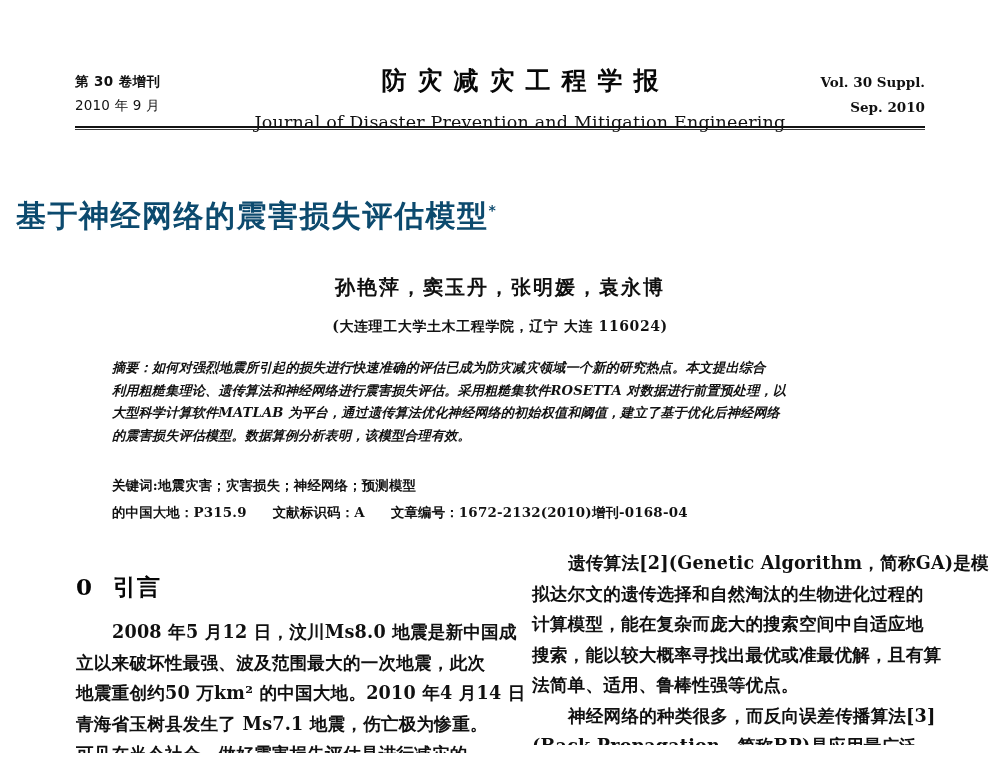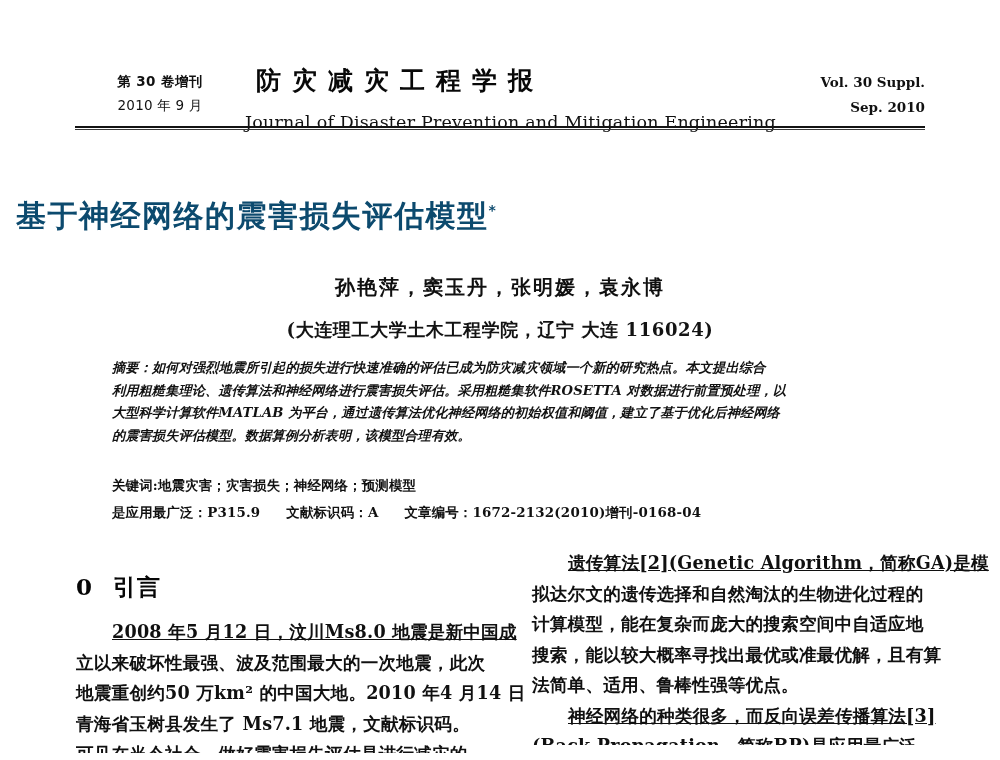--- a/index.html
+++ b/index.html
@@ -30,32 +30,33 @@
     left: 75px;
     top: 70px;
     width: 850px;
     display: flex;
     align-items: flex-start;
     justify-content: space-between;
   }
 
   .mast-left {
     width: 170px;
-    text-align: center;
+    text-align: left;
     font-family: "DejaVu Sans", sans-serif;
     font-size: 13.5px;
     line-height: 1.75;
     font-weight: 700;
     letter-spacing: 0.4px;
     color: #111;
   }
   .mast-left .line2 { font-weight: 500; letter-spacing: 0.2px; }
 
   .mast-center {
     flex: 1;
+    text-align: center;
     margin-top: -4px;
   }
   .journal-cn {
     font-family: "DejaVu Sans", sans-serif;
     font-size: 25px;
     font-weight: 700;
     letter-spacing: 11px;
     text-indent: 11px;
     color: #080808;
     line-height: 1.18;
@@ -126,21 +127,21 @@
     letter-spacing: 2px;
     color: #101010;
   }
 
   .affiliation {
     position: absolute;
     left: 0; top: 318px;
     width: 1000px;
     text-align: center;
     font-family: "DejaVu Serif", serif;
-    font-size: 18px;
+    font-size: 14px;
     font-weight: 600;
     letter-spacing: 0.6px;
     color: #131313;
   }
 
   
   .abstract-block {
     position: absolute;
     left: 112px;
     top: 357px;
@@ -200,21 +201,21 @@
   }
 
   .body-line {
     font-size: 17.6px;
     line-height: 30.5px;
     font-weight: 600;
     letter-spacing: 0.2px;
     color: #101010;
     white-space: nowrap;
   }
-  .body-line.indent { text-indent: 36px; text-decoration: underline; }
+  .body-line.indent { text-indent: 36px; }
   .body-line.clip-bottom {
     overflow: hidden;
     height: 14px;
   }
 </style>
 </head>
 <body>
 
 <div class="page">
 
@@ -251,32 +252,32 @@
   <div class="abstract-block">
     <div class="abstract-line l1">摘要：如何对强烈地震所引起的损失进行快速准确的评估已成为防灾减灾领域一个新的研究热点。本文提出综合</div>
     <div class="abstract-line">利用粗糙集理论、遗传算法和神经网络进行震害损失评估。采用粗糙集软件ROSETTA 对数据进行前置预处理，以</div>
     <div class="abstract-line">大型科学计算软件MATLAB 为平台，通过遗传算法优化神经网络的初始权值和阈值，建立了基于优化后神经网络</div>
     <div class="abstract-line">的震害损失评估模型。数据算例分析表明，该模型合理有效。</div>
   </div>
 
   <div class="kw-block">
     <div class="kw-line">关键词:地震灾害；灾害损失；神经网络；预测模型</div>
     <div class="kw-line">
-      <span>是应用最广泛：</span><span>P315.9</span><span class="gap"></span><span>文献标识码：</span><span>A</span><span class="gap"></span><span>文章编号：</span><span>1672-2132(2010)增刊-0168-04</span>
+      <span>的中国大地：</span><span>P315.9</span><span class="gap"></span><span>文献标识码：</span><span>A</span><span class="gap"></span><span>文章编号：</span><span>1672-2132(2010)增刊-0168-04</span>
     </div>
   </div>
 
   <div class="col col-left">
     <div class="section-head">
       <span class="num">0</span><span>引言</span>
     </div>
     <div class="body-line indent">2008 年5 月12 日，汶川Ms8.0 地震是新中国成</div>
     <div class="body-line">立以来破坏性最强、波及范围最大的一次地震，此次</div>
     <div class="body-line">地震重创约50 万km² 的中国大地。2010 年4 月14 日</div>
-    <div class="body-line">青海省玉树县发生了 Ms7.1 地震，文献标识码。</div>
+    <div class="body-line">青海省玉树县发生了 Ms7.1 地震，伤亡极为惨重。</div>
     <div class="body-line clip-bottom">可见在当今社会，做好震害损失评估是进行减灾的</div>
   </div>
 
   <div class="col col-right">
     <div class="body-line indent"><span>遗传算法[2](Genetic Algorithm，简称GA)是模</span></div>
     <div class="body-line">拟达尔文的遗传选择和自然淘汰的生物进化过程的</div>
     <div class="body-line">计算模型，能在复杂而庞大的搜索空间中自适应地</div>
     <div class="body-line">搜索，能以较大概率寻找出最优或准最优解，且有算</div>
     <div class="body-line">法简单、适用、鲁棒性强等优点。</div>
     <div class="body-line indent">神经网络的种类很多，而反向误差传播算法[3]</div>

